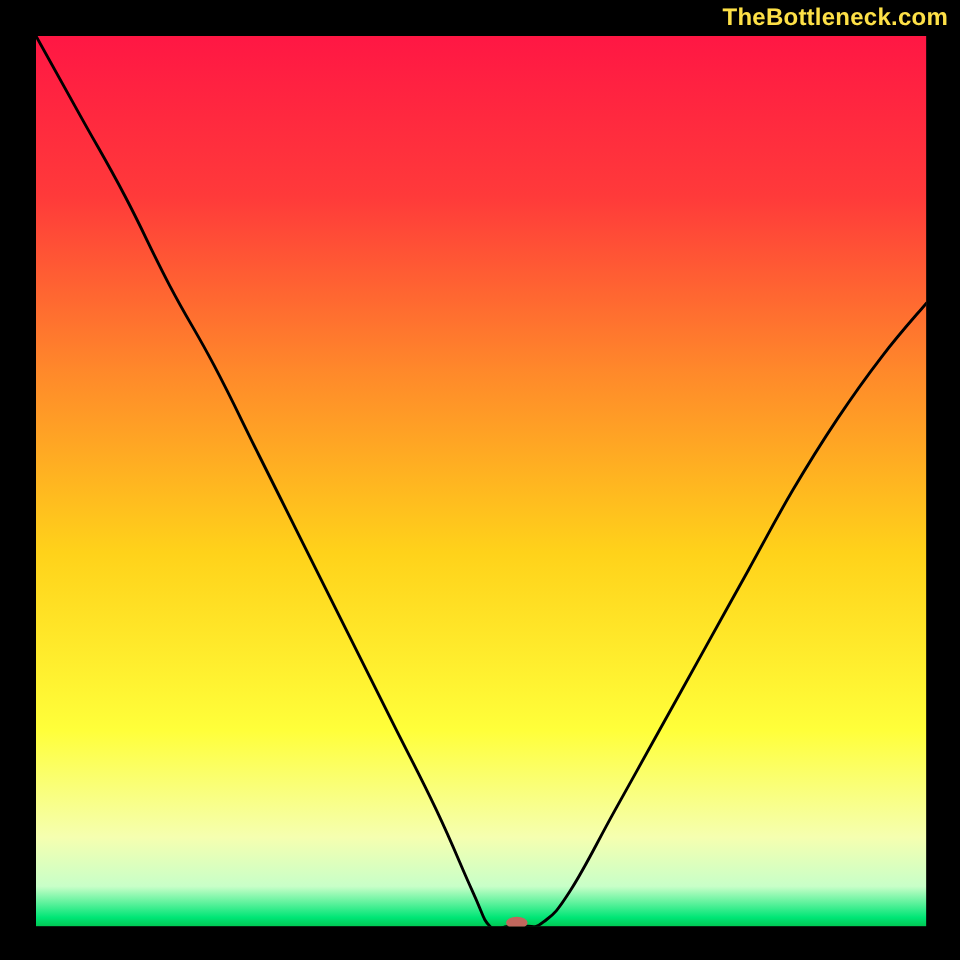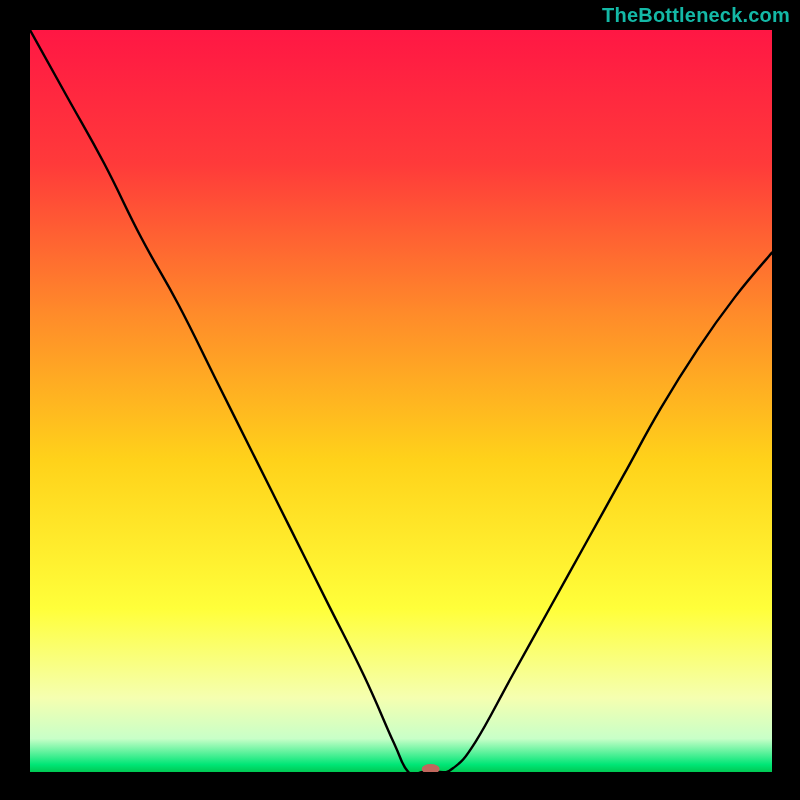--- a/index.html
+++ b/index.html
@@ -18,21 +18,21 @@
     width: 800px;
     height: 800px;
     background: #000;
   }
   .watermark {
     position: absolute;
     top: 4px;
     right: 10px;
     font-size: 20px;
     font-weight: 600;
-    color: #14b8a6;
+    color: #fde047;
     letter-spacing: 0.2px;
   }
   .plot-wrap {
     position: absolute;
     top: 30px;
     left: 30px;
     width: 742px;
     height: 742px;
   }
   svg { display: block; }

